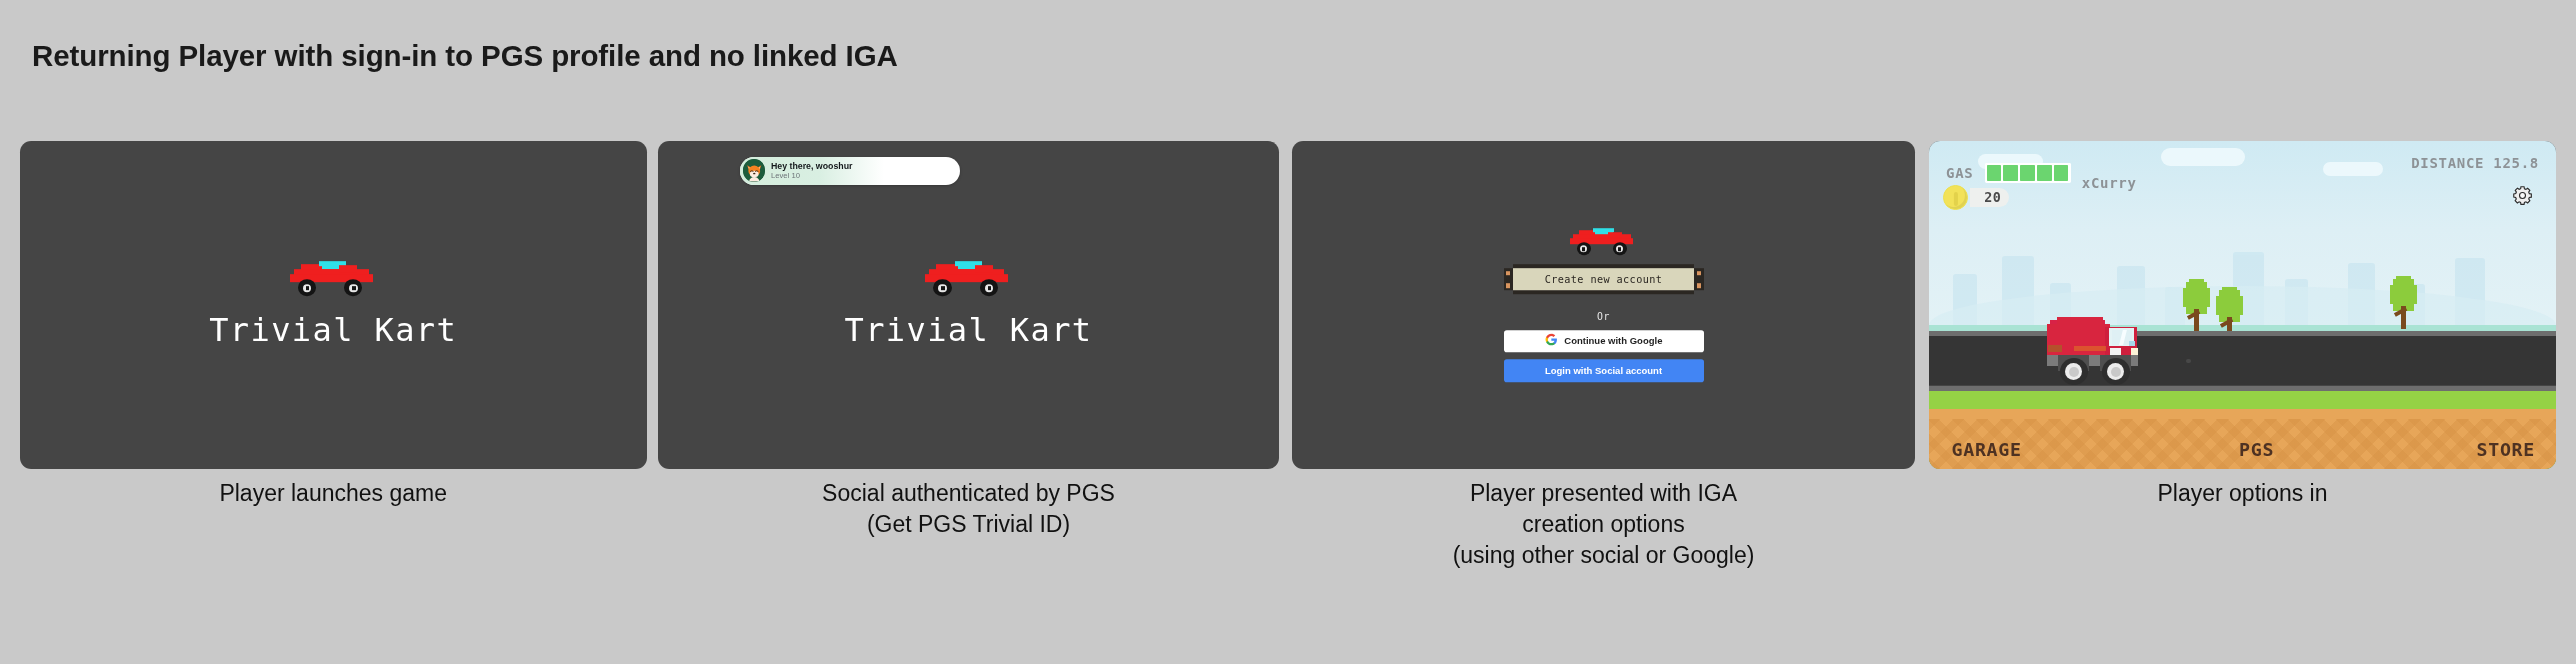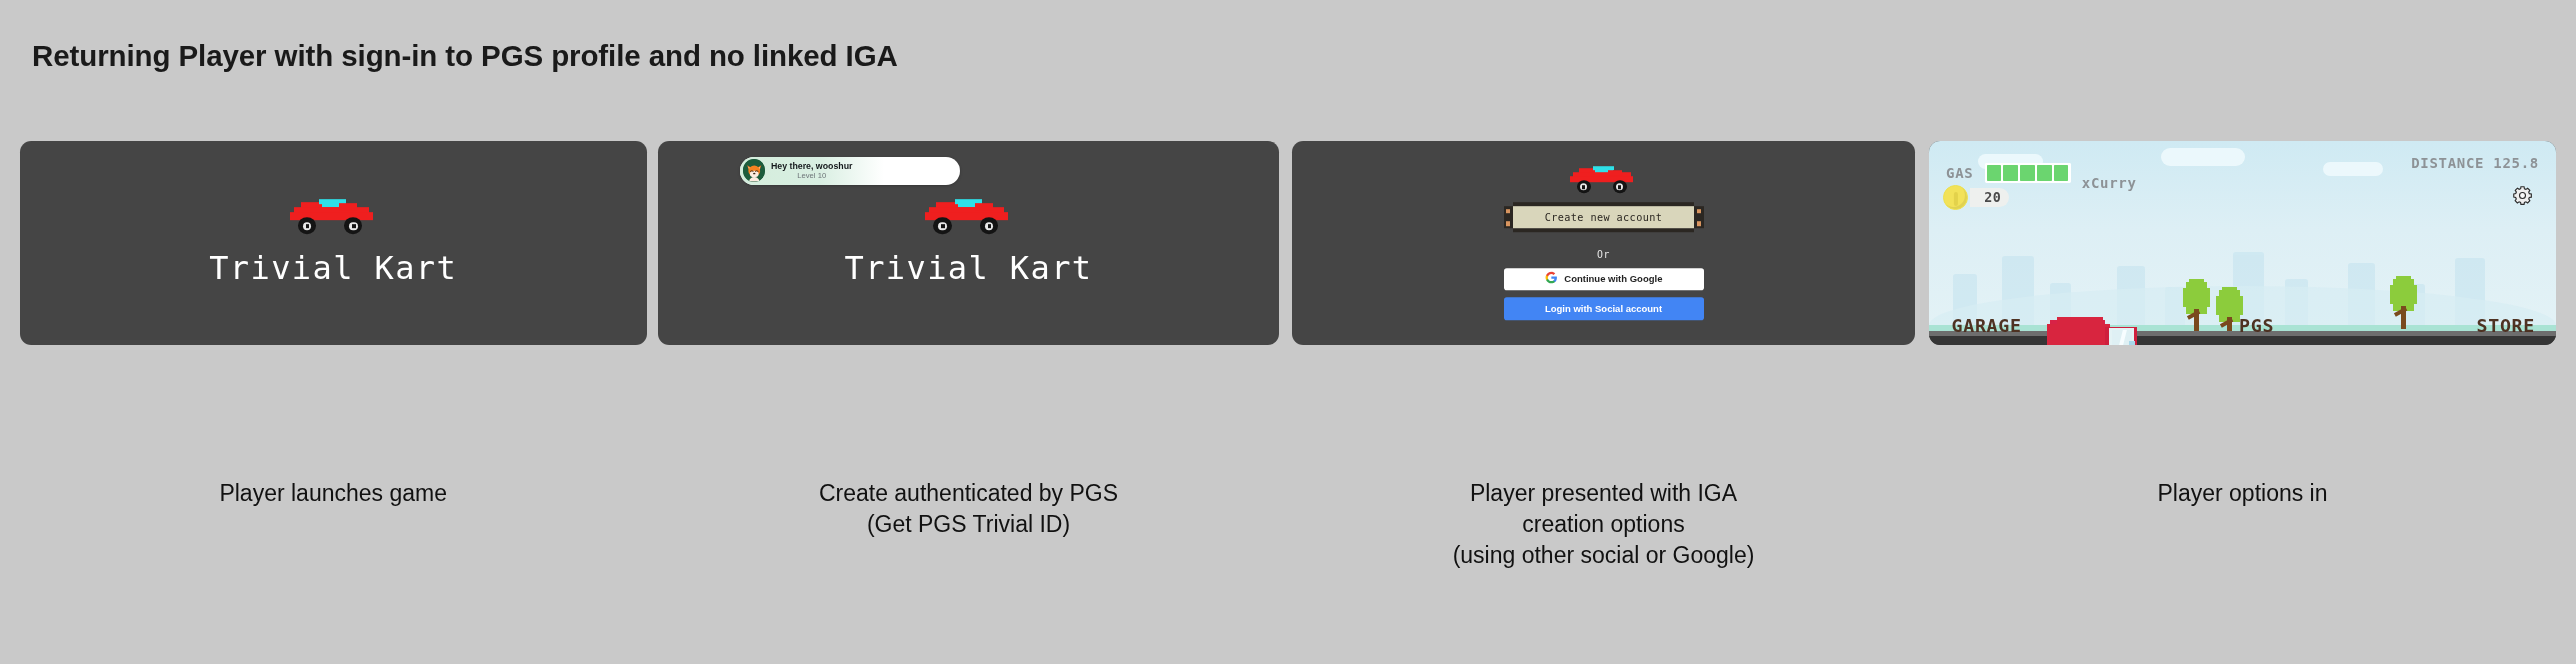--- a/index.html
+++ b/index.html
@@ -21,25 +21,24 @@
     font-weight: bold;
     color: #1a1a1a;
     letter-spacing: -0.1px;
     white-space: nowrap;
   }
 
   
   .panel {
     position: absolute;
     top: 141px;
-    height: 204px;
+    height: 328px;
     border-radius: 11.2px;
     overflow: hidden;
     background: #454545;
-    text-align: center;
   }
   #panel-1 { left: 19.7px;   width: 627px; }
   #panel-2 { left: 658px;  width: 621px; }
   #panel-3 { left: 1292px; width: 623px; }
   #panel-4 { left: 1929px; width: 627px; }
 
   
   .caption {
     position: absolute;
     text-align: center;
@@ -580,21 +579,21 @@
       <div class="nav-label" id="nav-pgs">PGS</div>
       <div class="nav-label" id="nav-store">STORE</div>
 
     </div>
   </div>
 
   <div class="caption" id="caption-1">
     <span class="cl">Player launches game</span>
   </div>
   <div class="caption" id="caption-2">
-    <span class="cl">Create authenticated by PGS</span>
+    <span class="cl">Social authenticated by PGS</span>
     <span class="cl">(Get PGS Trivial ID)</span>
   </div>
   <div class="caption" id="caption-3">
     <span class="cl">Player presented with IGA</span>
     <span class="cl">creation options</span>
     <span class="cl">(using other social or Google)</span>
   </div>
   <div class="caption" id="caption-4">
     <span class="cl">Player options in</span>
   </div>

